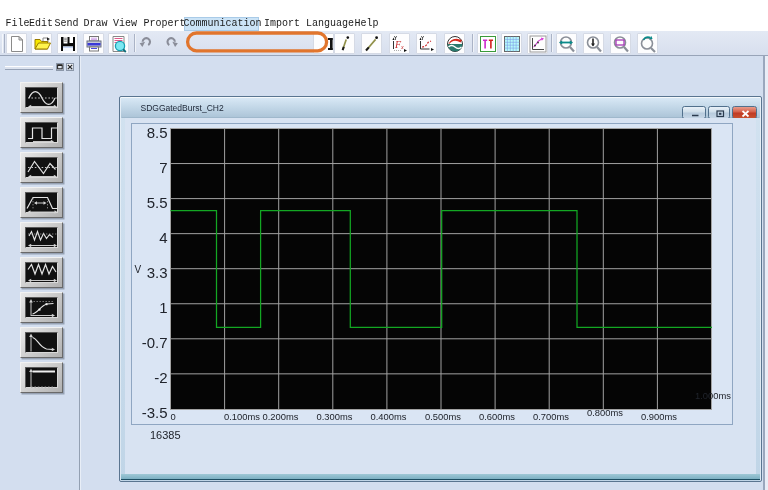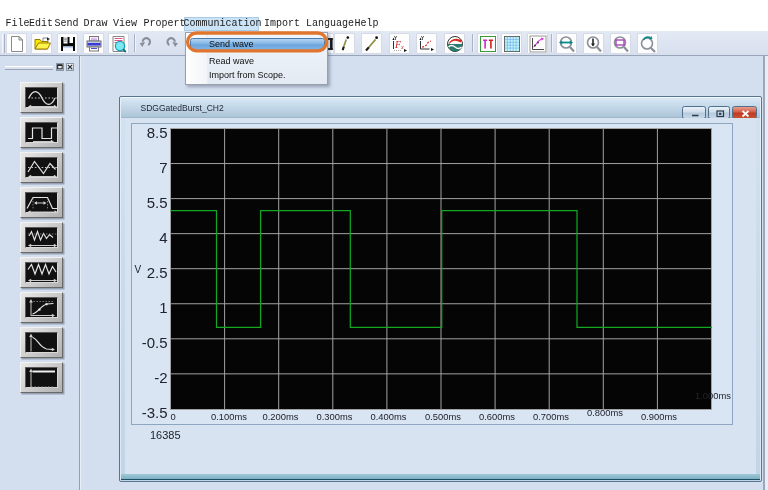--- a/index.html
+++ b/index.html
@@ -400,43 +400,36 @@
       <path d="M0.5 0 V282 M54.6 0 V282 M108.7 0 V282 M162.8 0 V282 M216.9 0 V282 M271 0 V282 M325.1 0 V282 M379.2 0 V282 M433.3 0 V282 M487.4 0 V282 M541.5 0 V282"></path>
       <path d="M0 0.5 H542 M0 35.55 H542 M0 70.6 H542 M0 105.65 H542 M0 140.7 H542 M0 175.75 H542 M0 210.8 H542 M0 245.85 H542 M0 281.5 H542"></path>
     </g>
     <path d="M0.5 82.7 H46.5 V199.3 H90.6 V82.7 H180.3 V199.3 H271.7 V82.7 H407 V199.3 H542" fill="none" stroke="#13a723" stroke-width="1.25"></path>
   </svg>
 
   <div class="ylab" style="left:136px;top:124px">8.5</div>
   <div class="ylab" style="left:136px;top:159px">7</div>
   <div class="ylab" style="left:136px;top:194px">5.5</div>
   <div class="ylab" style="left:136px;top:229px">4</div>
-  <div class="ylab" style="left:136px;top:264px">2.5</div>
+  <div class="ylab" style="left:136px;top:264px">3.3</div>
   <div class="ylab" style="left:136px;top:299px">1</div>
-  <div class="ylab" style="left:136px;top:334px">-0.5</div>
+  <div class="ylab" style="left:136px;top:334px">-0.7</div>
   <div class="ylab" style="left:136px;top:369px">-2</div>
   <div class="ylab" style="left:136px;top:404px">-3.5</div>
   <div id="vlab" style="left:134.5px;top:263.5px;font-size:10px">V</div>
   <div class="xlab" style="left:151px;top:410.5px">0</div>
-  <div class="xlab" style="left:207px;top:410.5px">0.100ms</div>
+  <div class="xlab" style="left:220px;top:410.5px">0.100ms</div>
   <div class="xlab" style="left:258.5px;top:410.5px">0.200ms</div>
   <div class="xlab" style="left:312.5px;top:410.5px">0.300ms</div>
   <div class="xlab" style="left:366.5px;top:410.5px">0.400ms</div>
   <div class="xlab" style="left:421px;top:410.5px">0.500ms</div>
   <div class="xlab" style="left:475px;top:410.5px">0.600ms</div>
   <div class="xlab" style="left:529px;top:410.5px">0.700ms</div>
   <div class="xlab" style="left:583px;top:407px">0.800ms</div>
   <div class="xlab" style="left:637px;top:410.5px">0.900ms</div>
   <div class="xlab" style="left:691px;top:390px">1.000ms</div>
 
-  <div class="abs" id="ddmenu">
-    <div class="gutter"></div>
-    <div id="dd-hl"></div>
-    <div class="dditem" style="top:6px">Send wave</div>
-    <div class="dditem" style="top:22.5px">Read wave</div>
-    <div class="dditem" style="top:36.5px">Import from Scope.</div>
-  </div>
 
   <svg class="abs" id="ellipse" width="148" height="28" viewBox="0 0 148 28">
     <rect x="4.6" y="5" width="139" height="17.8" rx="8.9" ry="8.9" fill="none" stroke="#e1752d" stroke-width="3.3"></rect>
   </svg>
 
 </div>
 
 </body></html>

